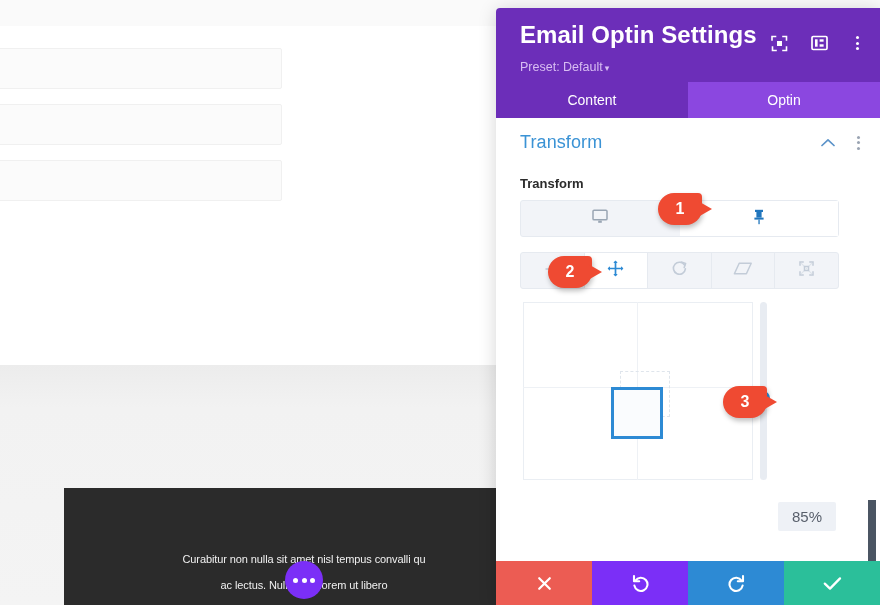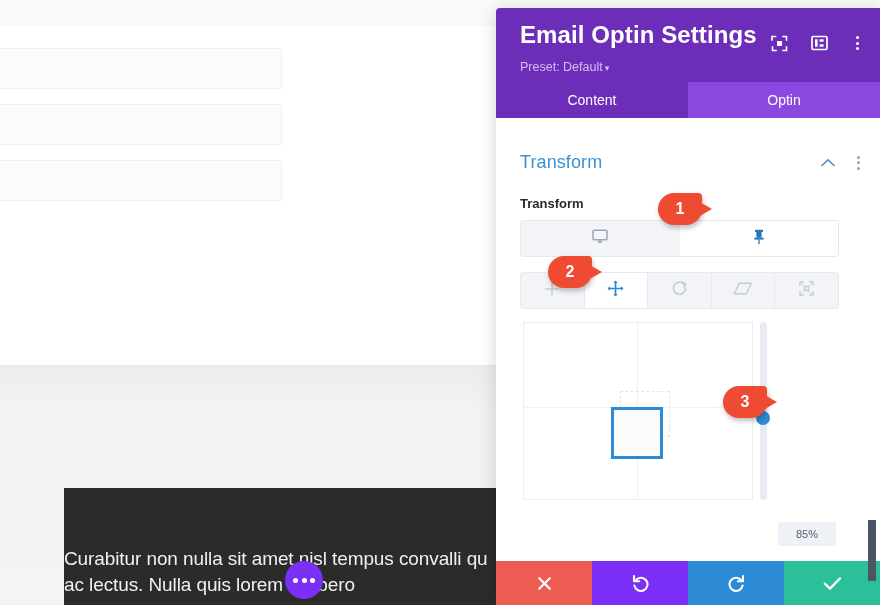--- a/index.html
+++ b/index.html
@@ -74,22 +74,23 @@
     font-family: "Liberation Serif", serif;
     font-weight: bold;
     font-size: 26px;
     letter-spacing: 0.6px;
     color: #ffffff;
   }
   #optin-body {
     position: absolute;
     left: 0; top: 58px;
     width: 480px;
+    text-align: center;
     font-family: "Liberation Sans", sans-serif;
-    font-size: 19px;
+    font-size: 11px;
     line-height: 26px;
     color: #f0f0f0;
     letter-spacing: -0.1px;
   }
   #optin-dots {
     position: absolute;
     left: 285px;
     top: 561px;
     width: 38px;
     height: 38px;
@@ -192,21 +193,20 @@
     background: #6c2eb9;
   }
   .tab.active { background: #8b47e0; }
 
   
   #panel-body {
     position: relative;
     height: 443px;
     background: #ffffff;
     overflow: hidden;
-    margin-top: 20px;
   }
 
   #section-head {
     position: absolute;
     left: 24px; top: 14px;
     right: 16px;
     display: flex;
     align-items: center;
   }
   #section-title {
@@ -352,21 +352,21 @@
     cursor: pointer;
   }
   #v-value {
     position: absolute;
     left: 282px;
     top: 384px;
     min-width: 58px;
     padding: 6px 10px;
     background: #eef1f6;
     border-radius: 2px;
-    font-size: 11px;
+    font-size: 15px;
     color: #585f6b;
     text-align: center;
     box-sizing: border-box;
   }
 
   
   #panel-scrollbar {
     position: absolute;
     right: 4px;
     top: 382px;

